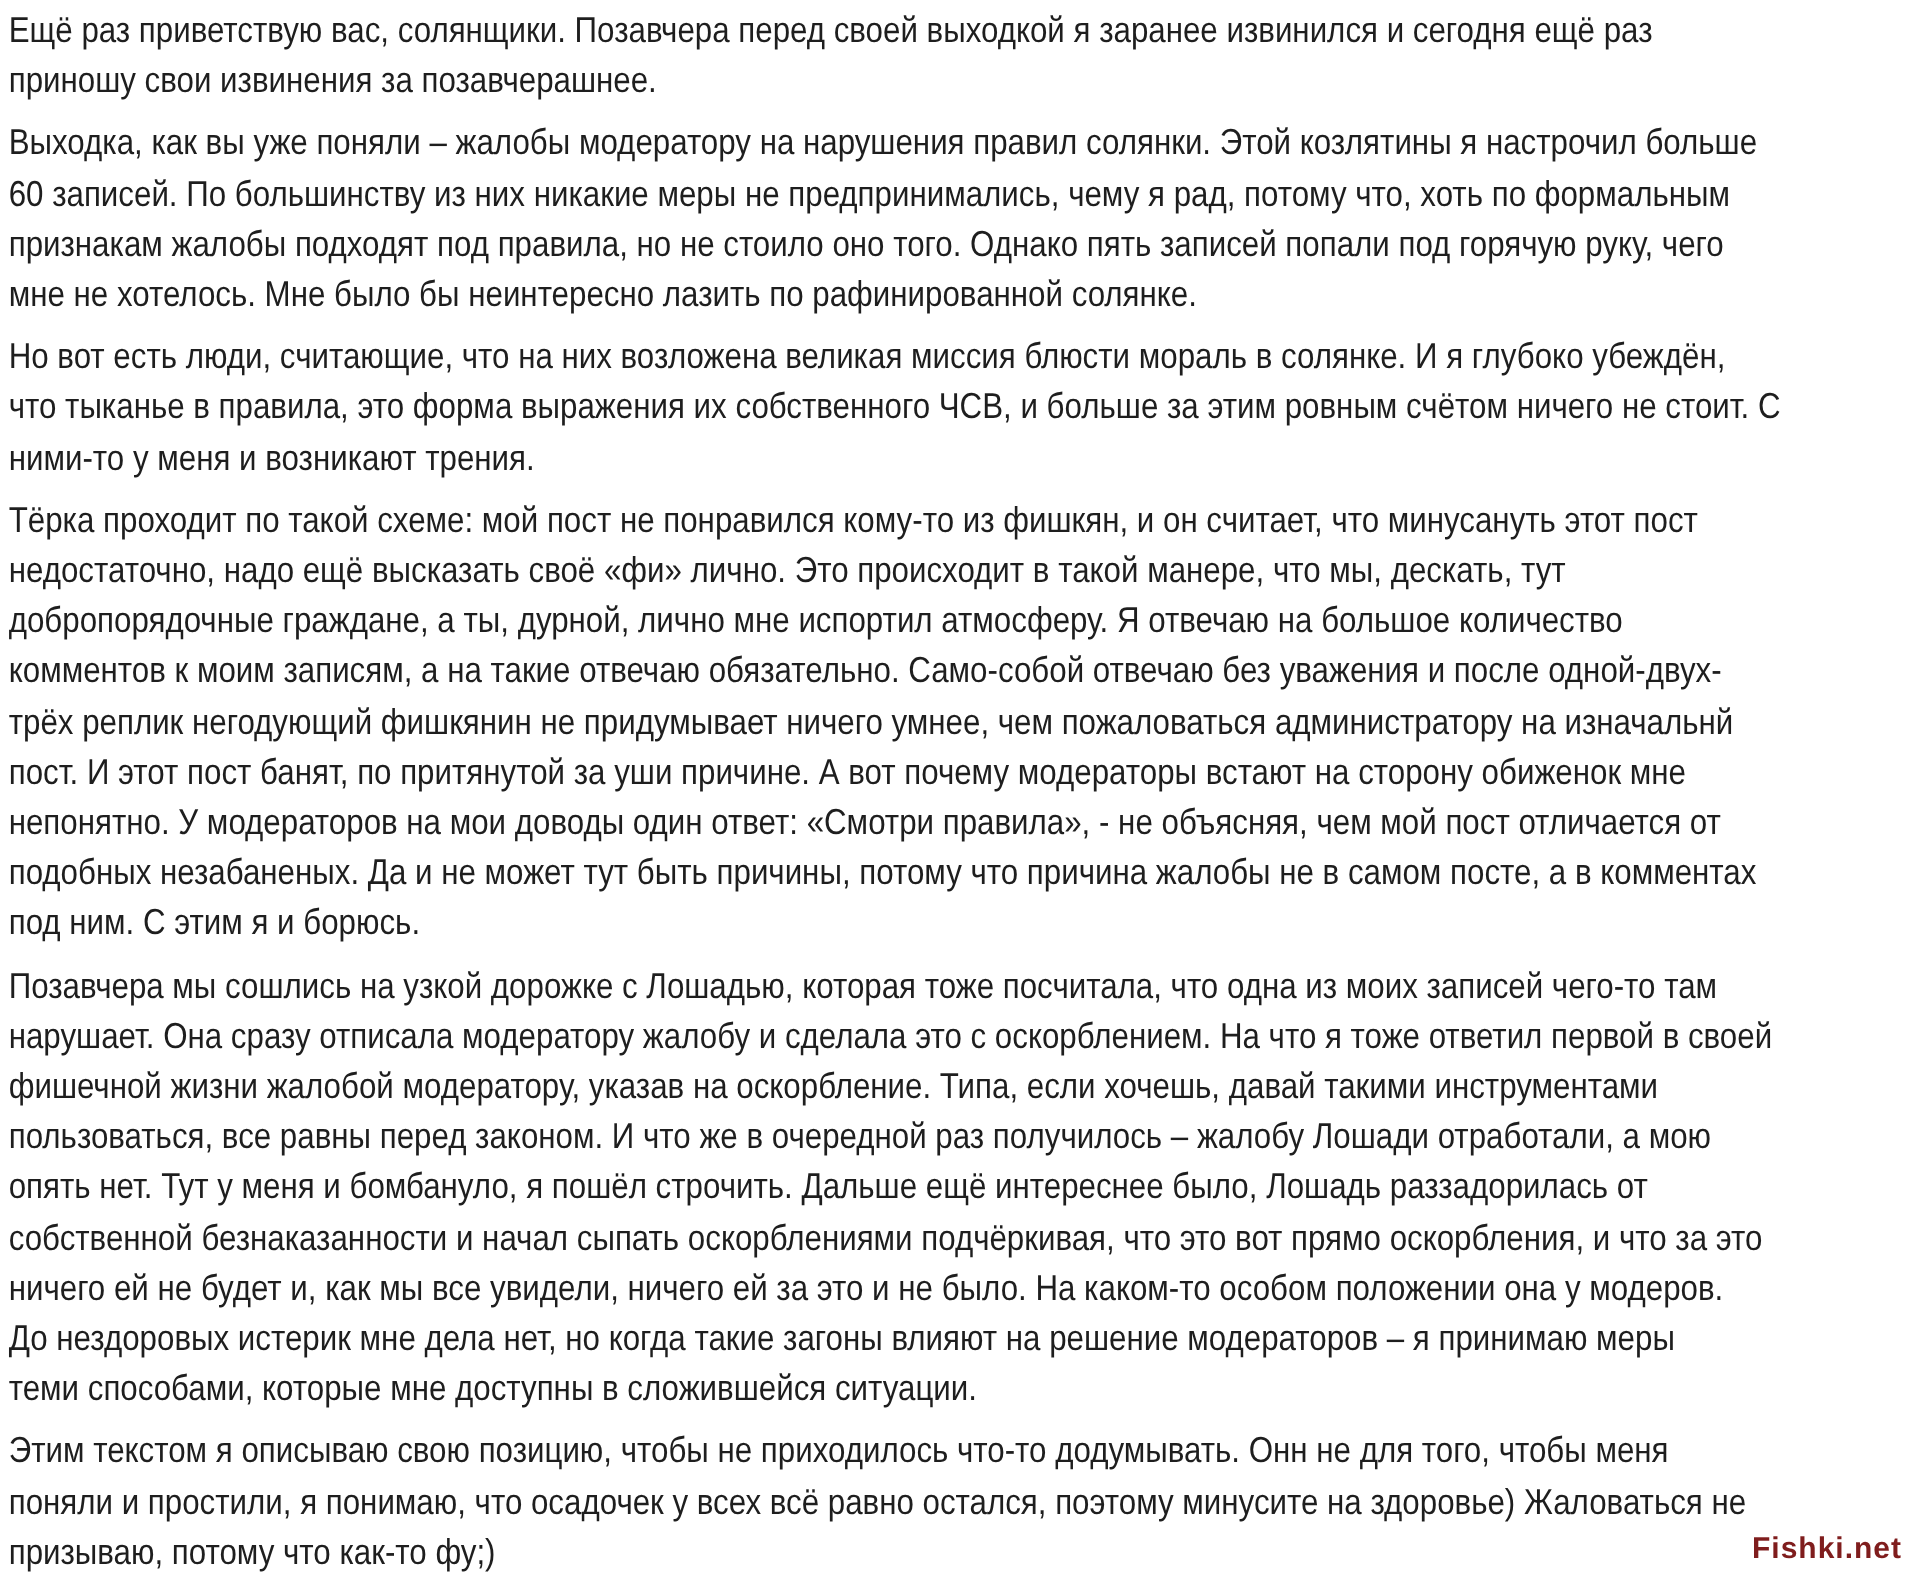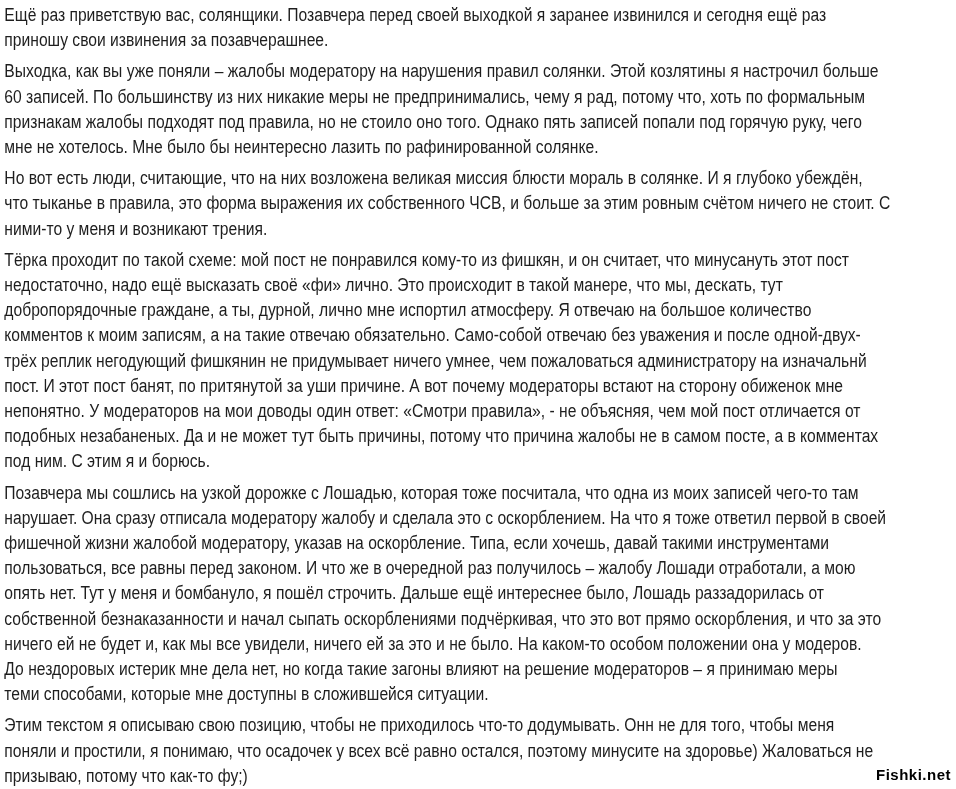--- a/index.html
+++ b/index.html
@@ -29,21 +29,21 @@
     color: #1e1e1e;
     white-space: pre-line;
     letter-spacing: 0;
   }
   .watermark {
     position: absolute;
     right: 5px;
     bottom: 6px;
     font-size: 15px;
     font-weight: bold;
-    color: #000000;
+    color: #7f1d1d;
     letter-spacing: 0.5px;
     text-shadow:
       -1px -1px 0 #ffffff,
        1px -1px 0 #ffffff,
       -1px  1px 0 #ffffff,
        1px  1px 0 #ffffff,
        0   -1px 0 #ffffff,
        0    1px 0 #ffffff,
       -1px  0   0 #ffffff,
        1px  0   0 #ffffff;

